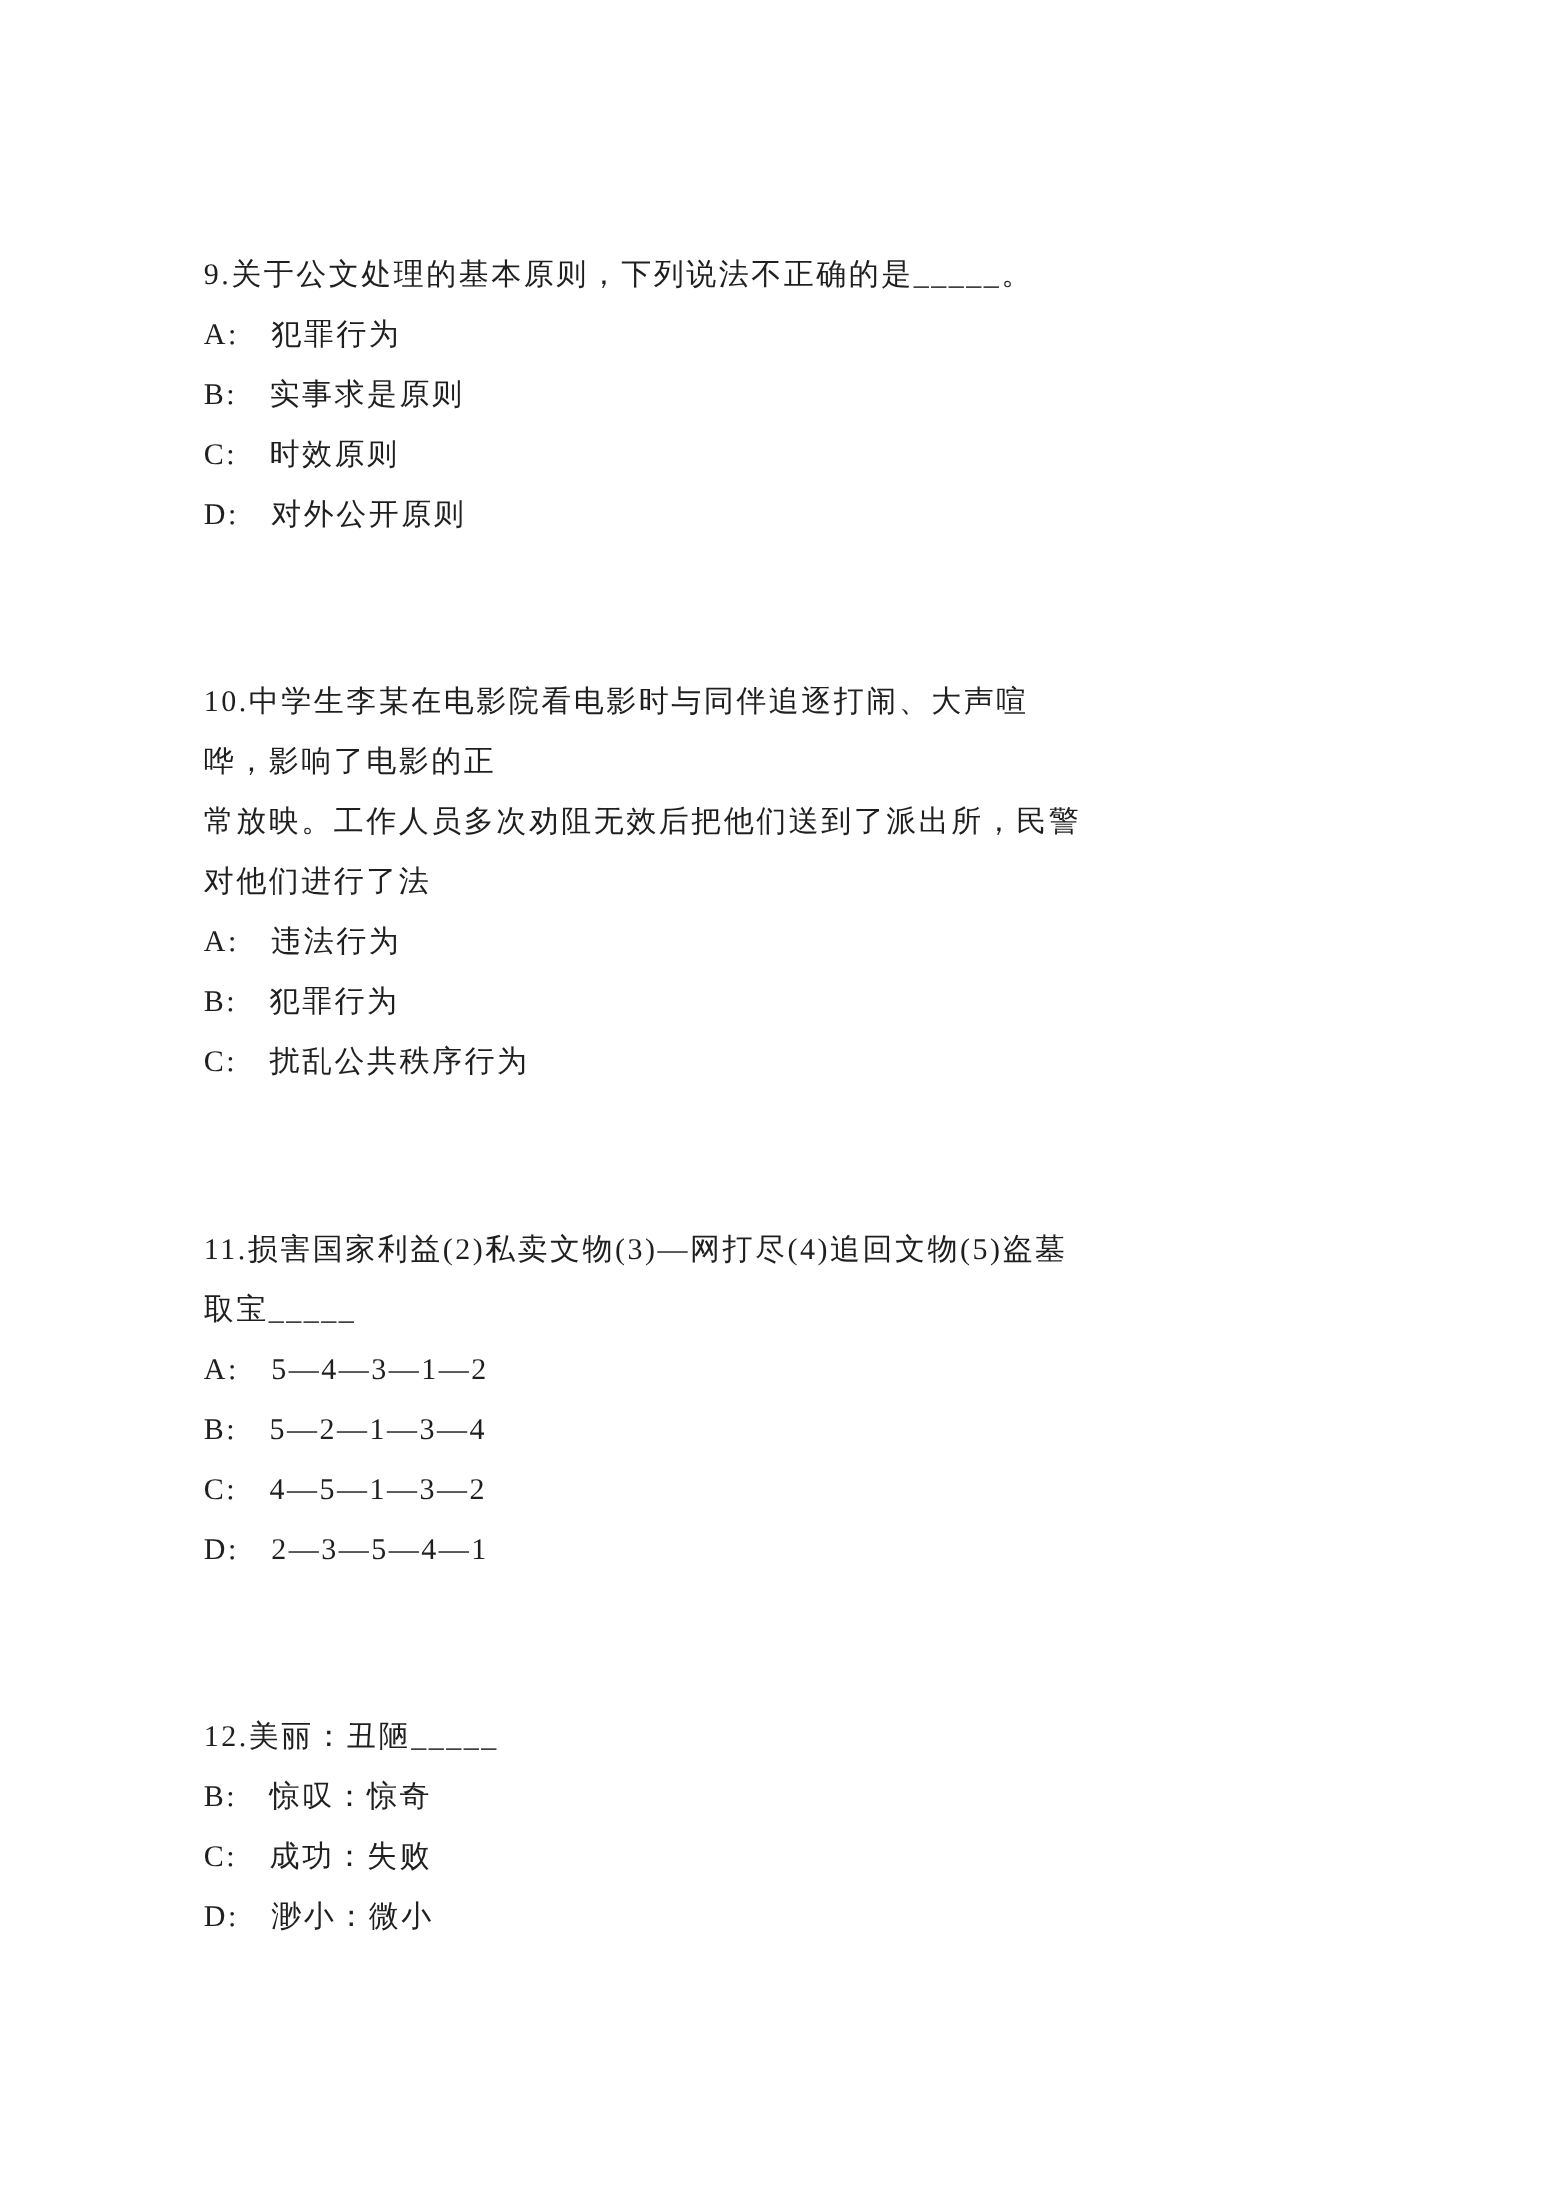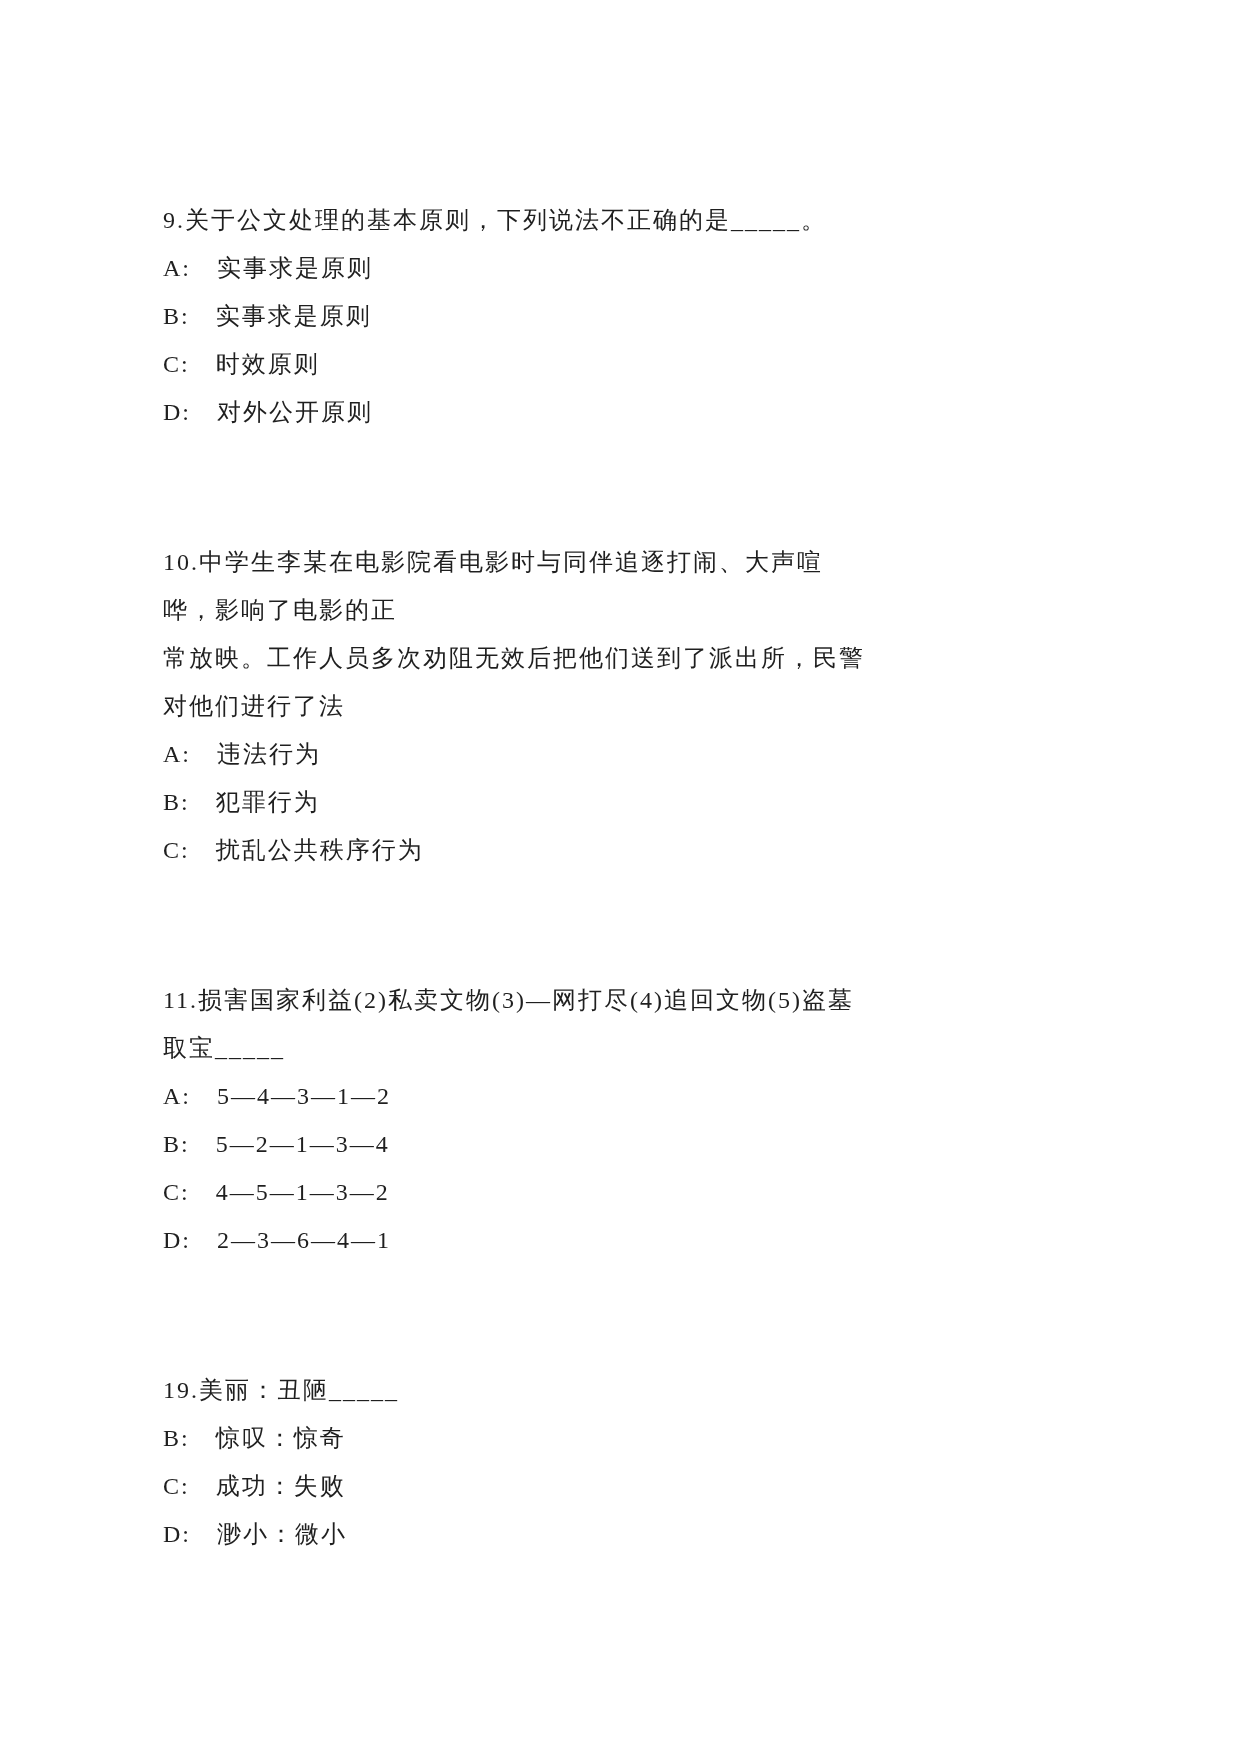--- a/index.html
+++ b/index.html
@@ -35,42 +35,42 @@
     font-weight: 400;
   }
 </style>
 </head>
 <body>
 
 <div class="page">
 
   <div class="q-block">
     <div class="line">9.关于公文处理的基本原则，下列说法不正确的是_____。</div>
-    <div class="line">A:　实事求是原则</div>
+    <div class="line">A:　犯罪行为</div>
     <div class="line">B:　实事求是原则</div>
     <div class="line">C:　时效原则</div>
     <div class="line">D:　对外公开原则</div>
   </div>
 
   <div class="q-block">
     <div class="line">10.中学生李某在电影院看电影时与同伴追逐打闹、大声喧哗，影响了电影的正</div>
     <div class="line">常放映。工作人员多次劝阻无效后把他们送到了派出所，民警对他们进行了法</div>
     <div class="line">A:　违法行为</div>
     <div class="line">B:　犯罪行为</div>
     <div class="line">C:　扰乱公共秩序行为</div>
   </div>
 
   <div class="q-block">
     <div class="line">11.损害国家利益(2)私卖文物(3)—网打尽(4)追回文物(5)盗墓取宝_____</div>
     <div class="line">A:　5—4—3—1—2</div>
     <div class="line">B:　5—2—1—3—4</div>
     <div class="line">C:　4—5—1—3—2</div>
-    <div class="line">D:　2—3—6—4—1</div>
+    <div class="line">D:　2—3—5—4—1</div>
   </div>
 
   <div class="q-block">
-    <div class="line">19.美丽：丑陋_____</div>
+    <div class="line">12.美丽：丑陋_____</div>
     <div class="line">B:　惊叹：惊奇</div>
     <div class="line">C:　成功：失败</div>
     <div class="line">D:　渺小：微小</div>
   </div>
 
 </div>
 
 </body></html>

